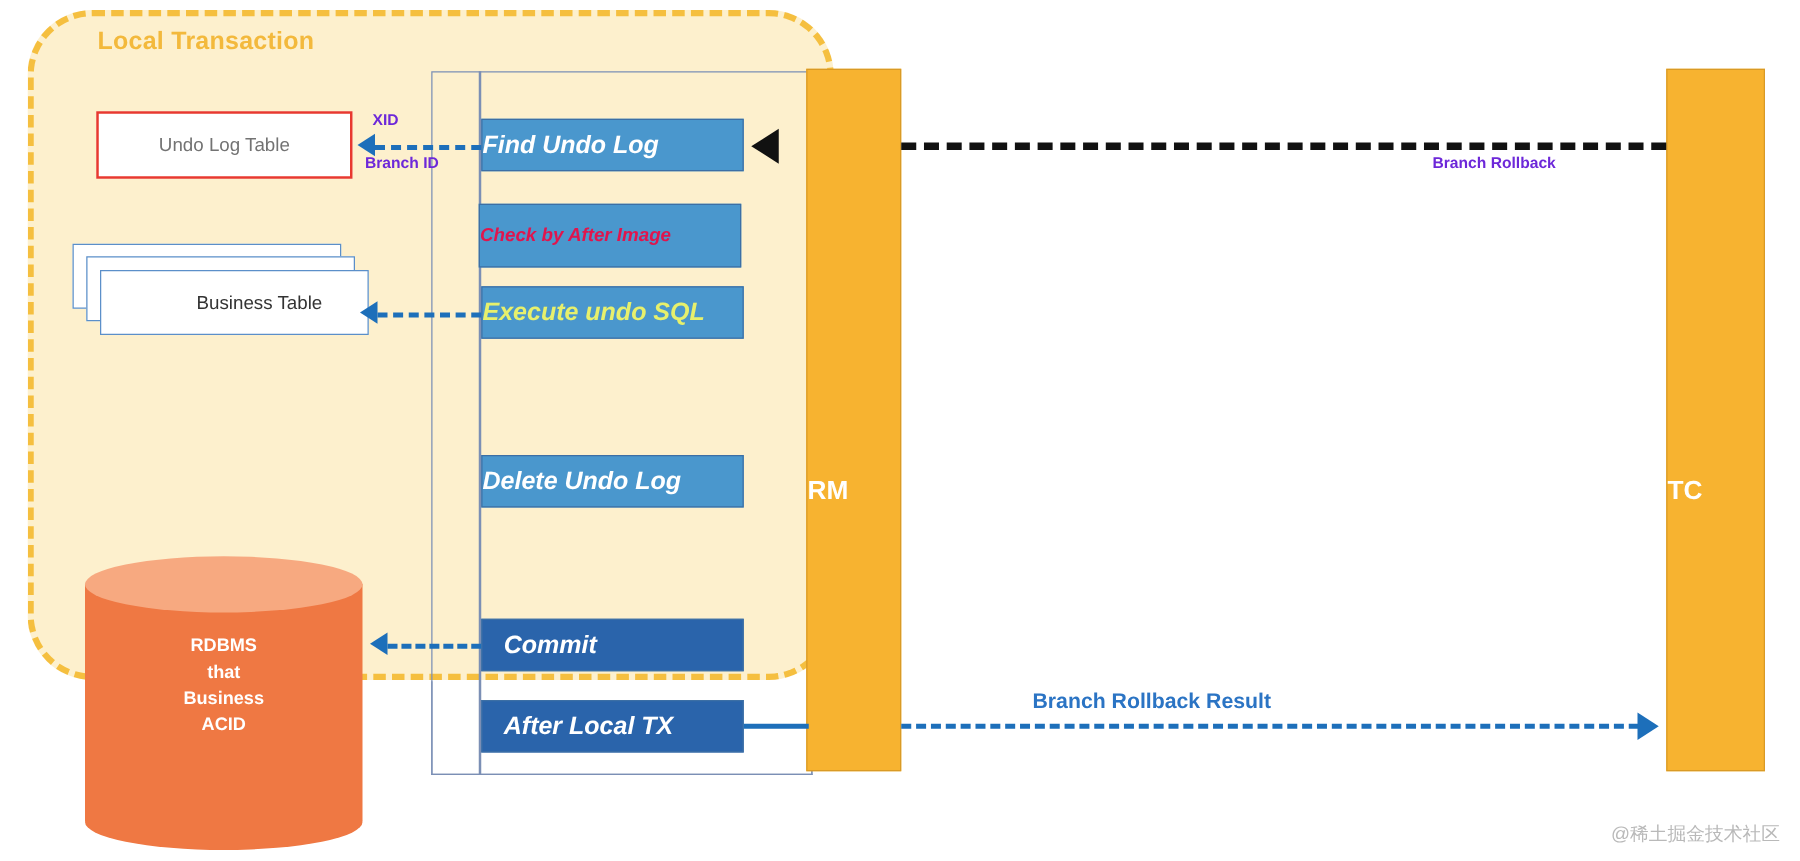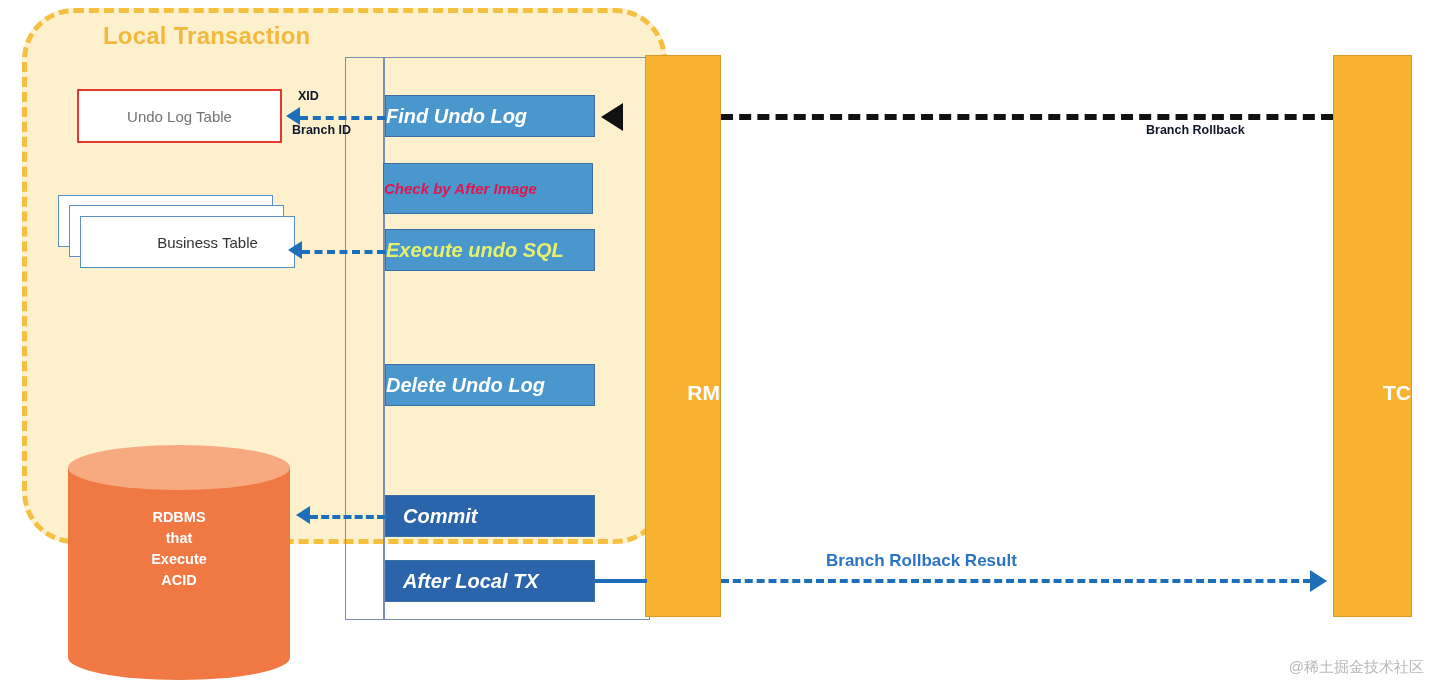--- a/index.html
+++ b/index.html
@@ -20,26 +20,25 @@
     position: absolute;
     left: 22px; top: 8px;
     width: 645px; height: 536px;
     background: #fdf0cd;
     border: 5px dashed #f5bf3f;
     border-radius: 52px;
   }
   .lt-title {
     position: absolute;
     left: 78px; top: 22px;
-    font-size: 24px;
+    font-size: 20px;
     font-weight: bold;
     color: #f3b93c;
     letter-spacing: 0.2px;
     white-space: nowrap;
-    margin-left: 25px;
   }
 
   
   .undo-log-table {
     position: absolute;
     left: 77px; top: 89px;
     width: 205px; height: 54px;
     background: #ffffff;
     border: 2.5px solid #e8392f;
     display: flex; align-items: center; justify-content: center;
@@ -142,21 +141,21 @@
 
   
   .bar {
     position: absolute;
     background: #f7b330;
     border: 1px solid #d99a26;
   }
   .bar .bar-label {
     position: absolute;
     left: 0; width: 100%;
-    text-align: right;
+    text-align: left;
     color: #ffffff;
     font-weight: bold;
     font-size: 21px;
   }
   .bar-rm { left: 645px; top: 55px; width: 76px; height: 562px; }
   .bar-rm .bar-label { top: 325px; }
   .bar-tc { left: 1333px; top: 55px; width: 79px; height: 562px; }
   .bar-tc .bar-label { top: 325px; }
 
   
@@ -185,21 +184,21 @@
     border-bottom: 14px solid transparent;
     border-right: 22px solid #111111;
   }
 
   .conn-label {
     position: absolute;
     font-size: 12.5px;
     font-weight: bold;
     white-space: nowrap;
   }
-  .lbl-dark { color: #0f172a; }
+  .lbl-dark { color: #6d28d9; }
   .lbl-blue { color: #2b74c4; }
 
   
   .watermark {
     position: absolute;
     right: 16px; bottom: 12px;
     font-size: 15px;
     color: #b9b9b9;
     white-space: nowrap;
   }
@@ -224,21 +223,21 @@
     </div>
   </div>
 
   <div class="cyl">
     <div class="cyl-bottom"></div>
     <div class="cyl-body"></div>
     <div class="cyl-top"></div>
     <div class="cyl-text">
       <div>RDBMS</div>
       <div>that</div>
-      <div>Execute</div>
+      <div>Business</div>
       <div>ACID</div>
     </div>
   </div>
 
   <div class="rm-panel-white"></div>
   <div class="rm-panel"></div>
   <div class="rail"></div>
 
   <div class="step light s-find">
     <span class="txt t-white">Find Undo Log</span>

